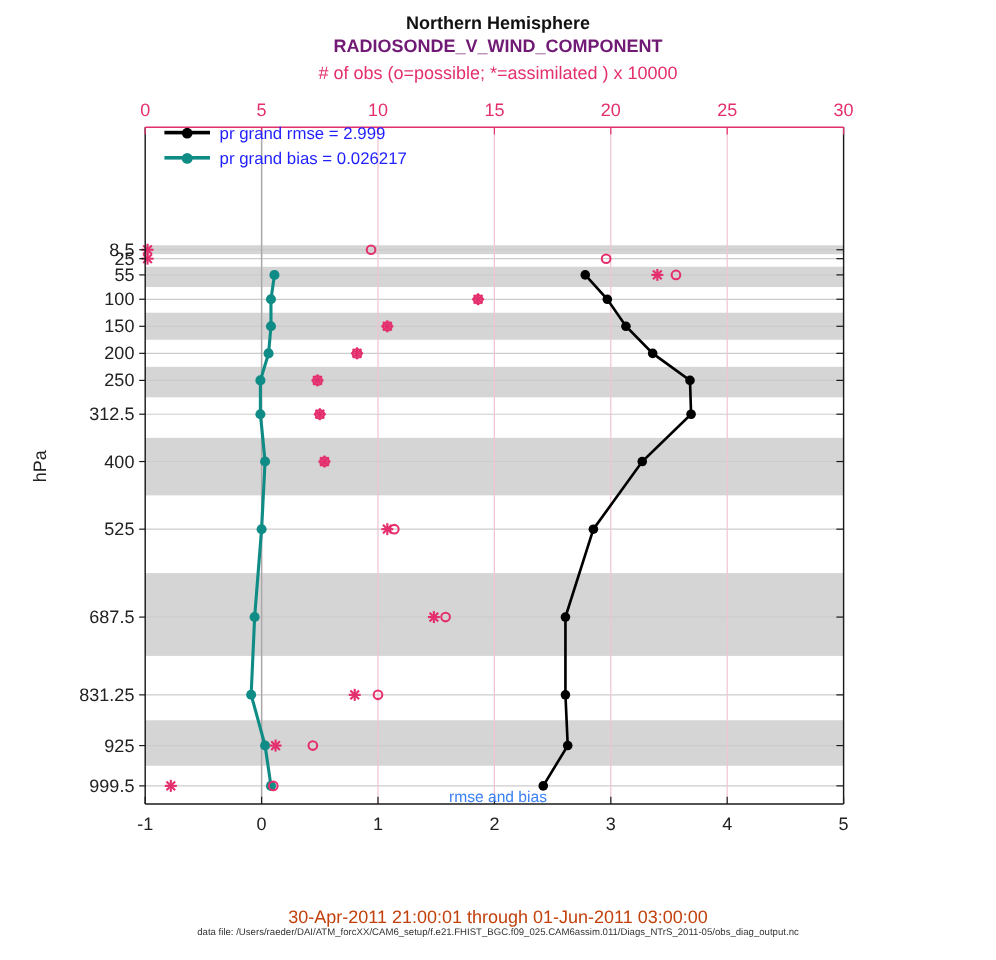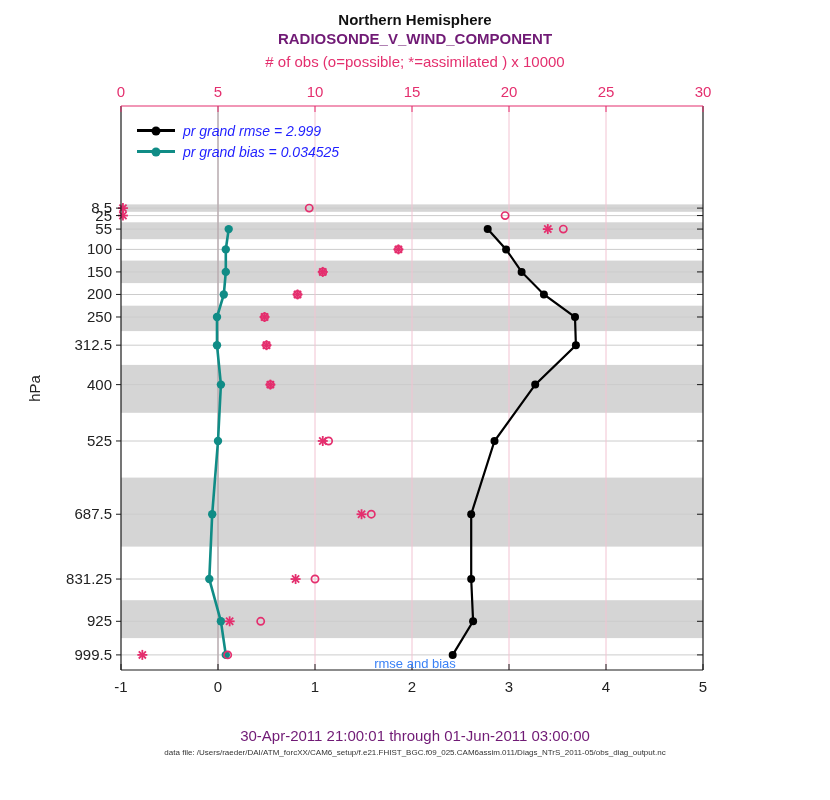--- a/index.html
+++ b/index.html
@@ -5,31 +5,31 @@
   html,body { margin:0; padding:0; }
   body {
     width:830px; height:800px; position:relative; background:#ffffff;
     font-family:"Liberation Sans", sans-serif; overflow:hidden;
   }
   .abs { position:absolute; }
   .center-text { left:0; width:830px; text-align:center; }
   #fig-title    { top:11px;  font-size:15px; font-weight:bold; color:#111; }
   #fig-subtitle { top:30px;  font-size:15px; font-weight:bold; color:#701a75; }
   #top-axis-label { top:53px; font-size:15px; }
-  #legend { left:137px; top:120px;font-style:italic; }
+  #legend { left:137px; top:100px; }
   .legend-row { display:flex; align-items:center; height:21px; }
   .legend-line { display:inline-block; width:38px; height:3px; position:relative; margin-right:8px; }
   .legend-dot { position:absolute; left:50%; top:50%; transform:translate(-50%,-50%);
                 width:9px; height:9px; border-radius:50%; }
   .legend-text { color:#1f1fff; font-size:14px; white-space:nowrap; }
   #ylabel { left:14px; top:380px; width:40px; text-align:center;
             transform:rotate(-90deg); font-size:15px; color:#222; }
   #xlabel { top:656px; font-size:13px; color:#3b82f6; }
-  #date-range { top:727px; font-size:15px; color:#701a75; }
-  #data-file-note { top:748px; font-size:8px; color:#333; }
+  #date-range { top:756px; font-size:15px; color:#c2410c; }
+  #data-file-note { top:772px; font-size:8px; color:#333; }
   svg text { font-family:"Liberation Sans", sans-serif; }
 </style>
 </head>
 <body>
 
 <svg id="plot-svg" class="abs" width="830" height="800" viewBox="0 0 830 800" style="left:0; top:0;">
     <g>
       <rect x="121" y="204.4" width="582" height="7.4" fill="#d5d5d5"></rect>
       <rect x="121" y="222.3" width="582" height="16.9" fill="#d5d5d5"></rect>
       <rect x="121" y="260.6" width="582" height="22.5" fill="#d5d5d5"></rect>
@@ -288,20 +288,20 @@
   <div class="legend-row">
     <span class="legend-line" style="background: rgb(0, 0, 0);">
         <span class="legend-dot" style="background: rgb(0, 0, 0);"></span>
       </span>
     <span class="legend-text">pr grand rmse = 2.999</span>
   </div>
   <div class="legend-row">
     <span class="legend-line" style="background: rgb(16, 140, 134);">
         <span class="legend-dot" style="background: rgb(16, 140, 134);"></span>
       </span>
-    <span class="legend-text">pr grand bias = 0.034525</span>
+    <span class="legend-text">pr grand bias = 0.026217</span>
   </div>
 </div>
 
 <div id="ylabel" class="abs">hPa</div>
 <div id="xlabel" class="abs center-text">rmse and bias</div>
 <div id="date-range" class="abs center-text">30-Apr-2011 21:00:01 through 01-Jun-2011 03:00:00</div>
 <div id="data-file-note" class="abs center-text">data file: /Users/raeder/DAI/ATM_forcXX/CAM6_setup/f.e21.FHIST_BGC.f09_025.CAM6assim.011/Diags_NTrS_2011-05/obs_diag_output.nc</div>
 
 </body></html>

